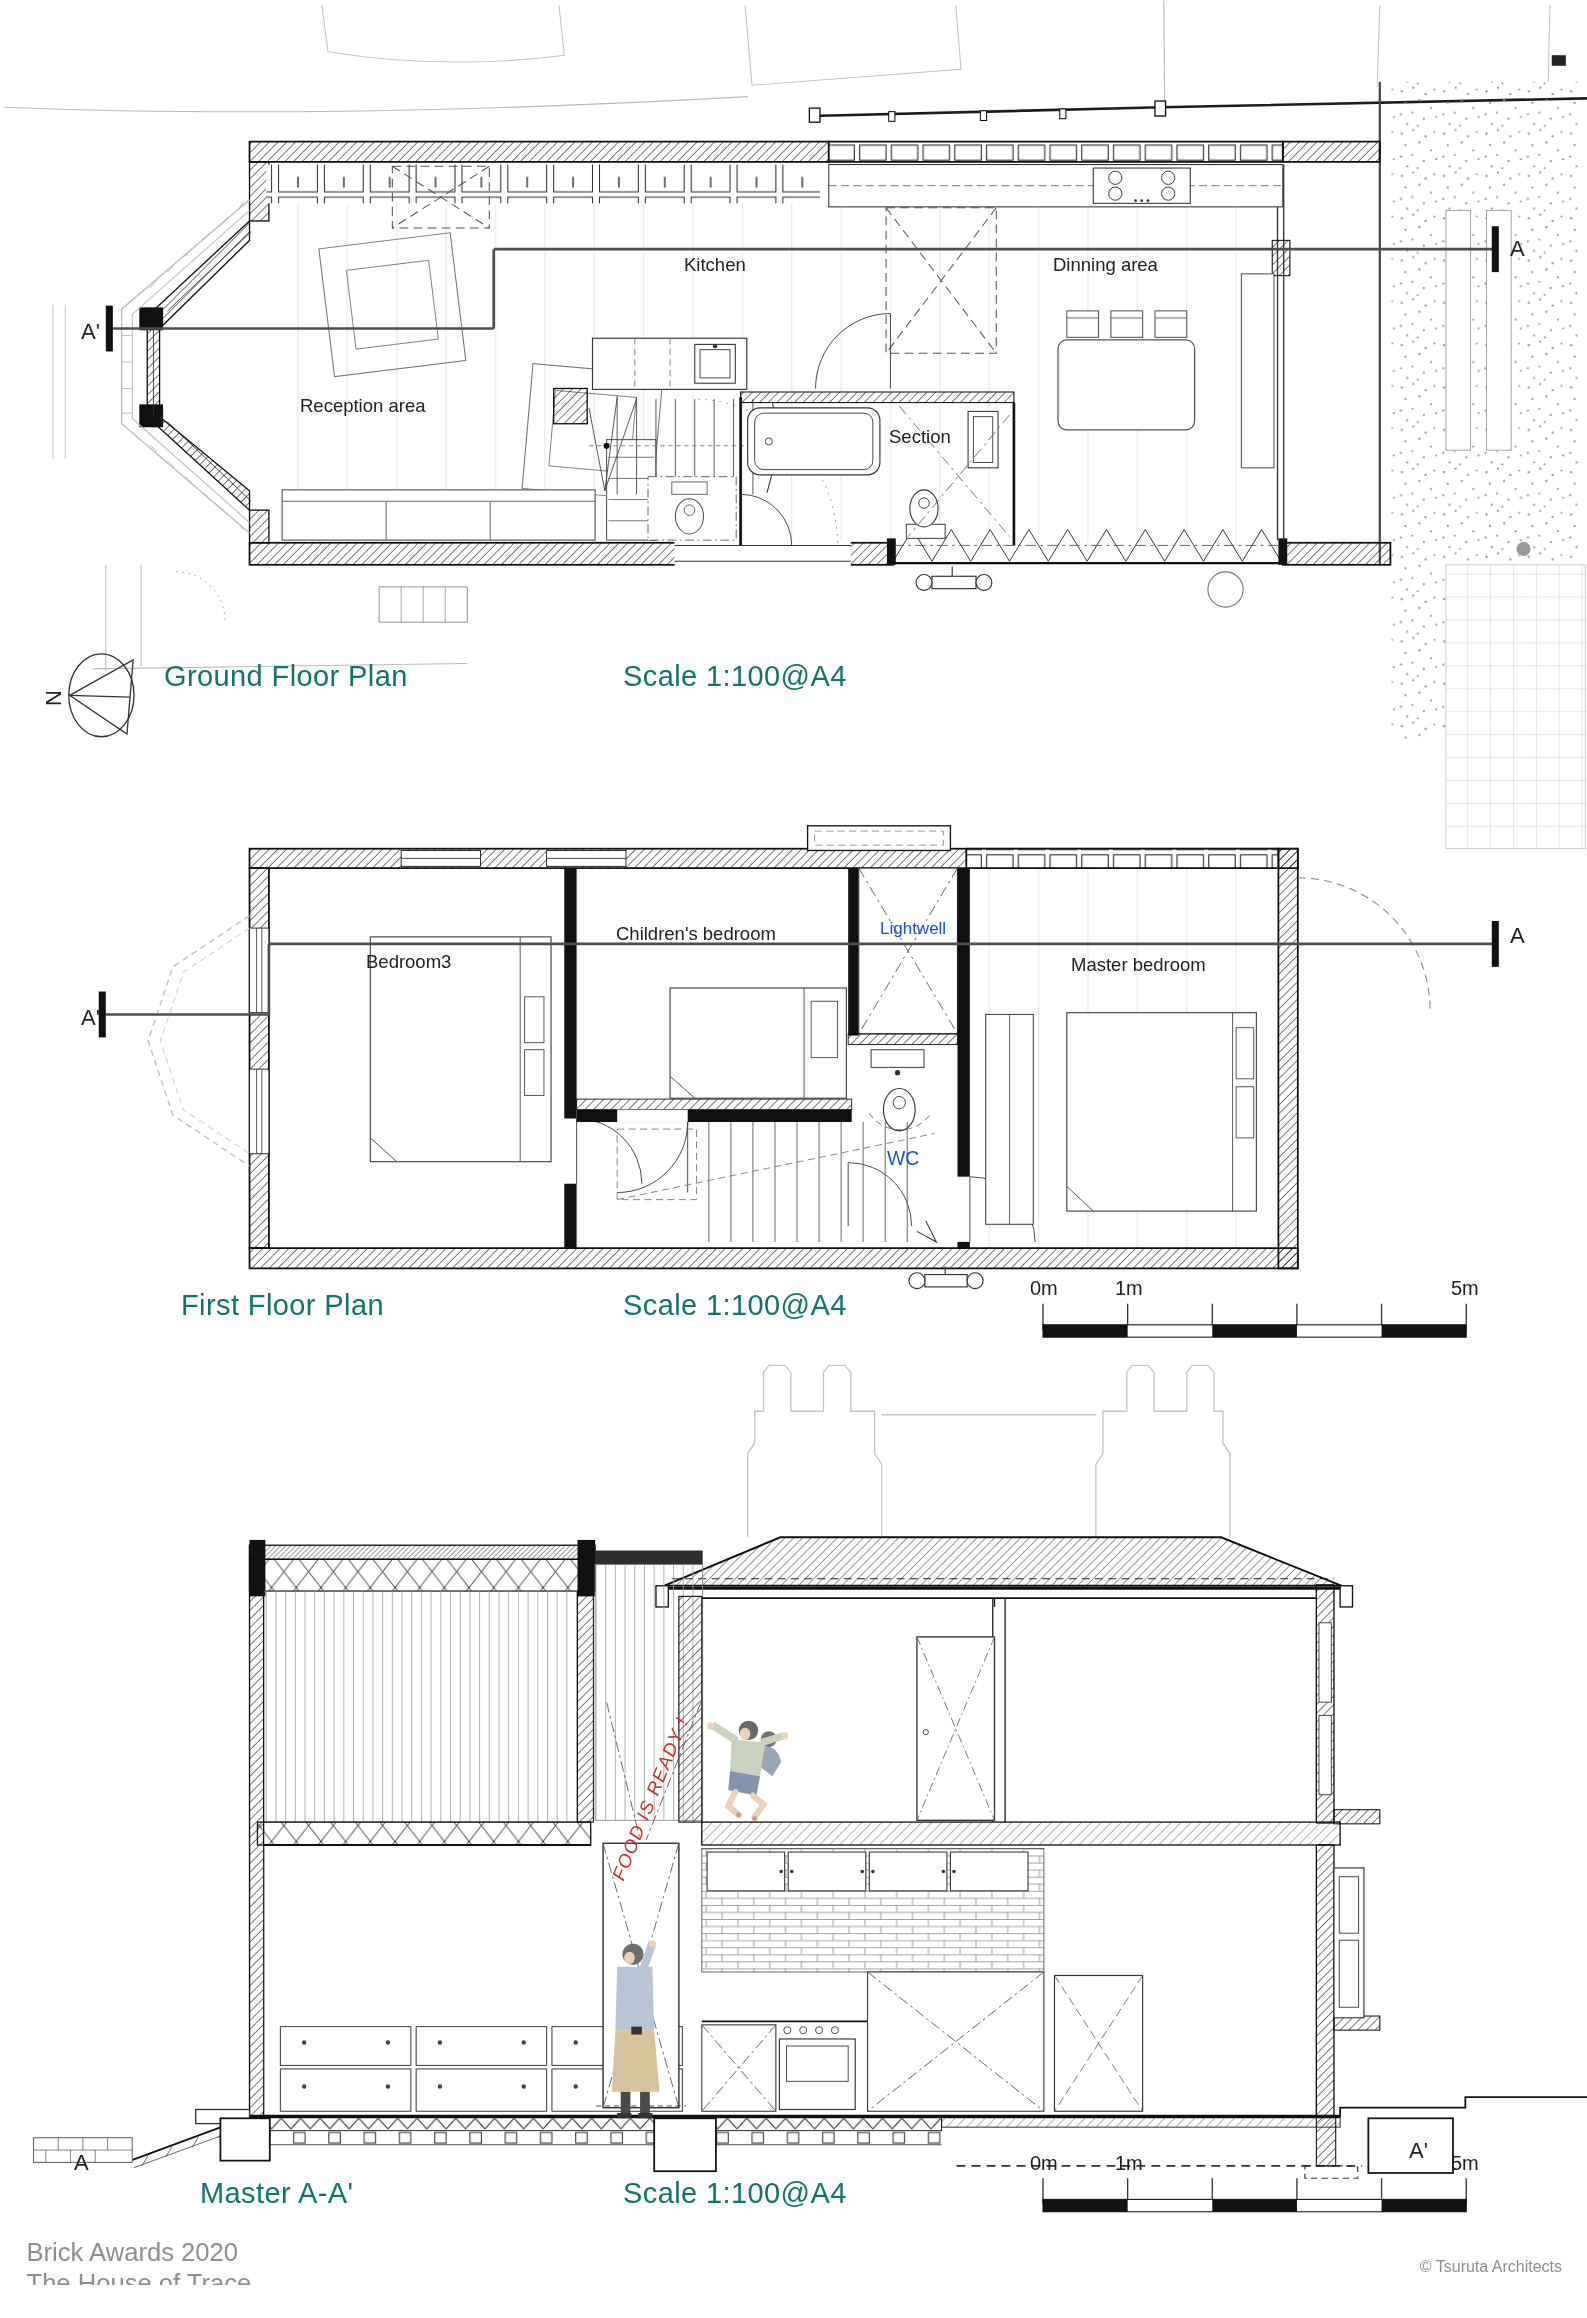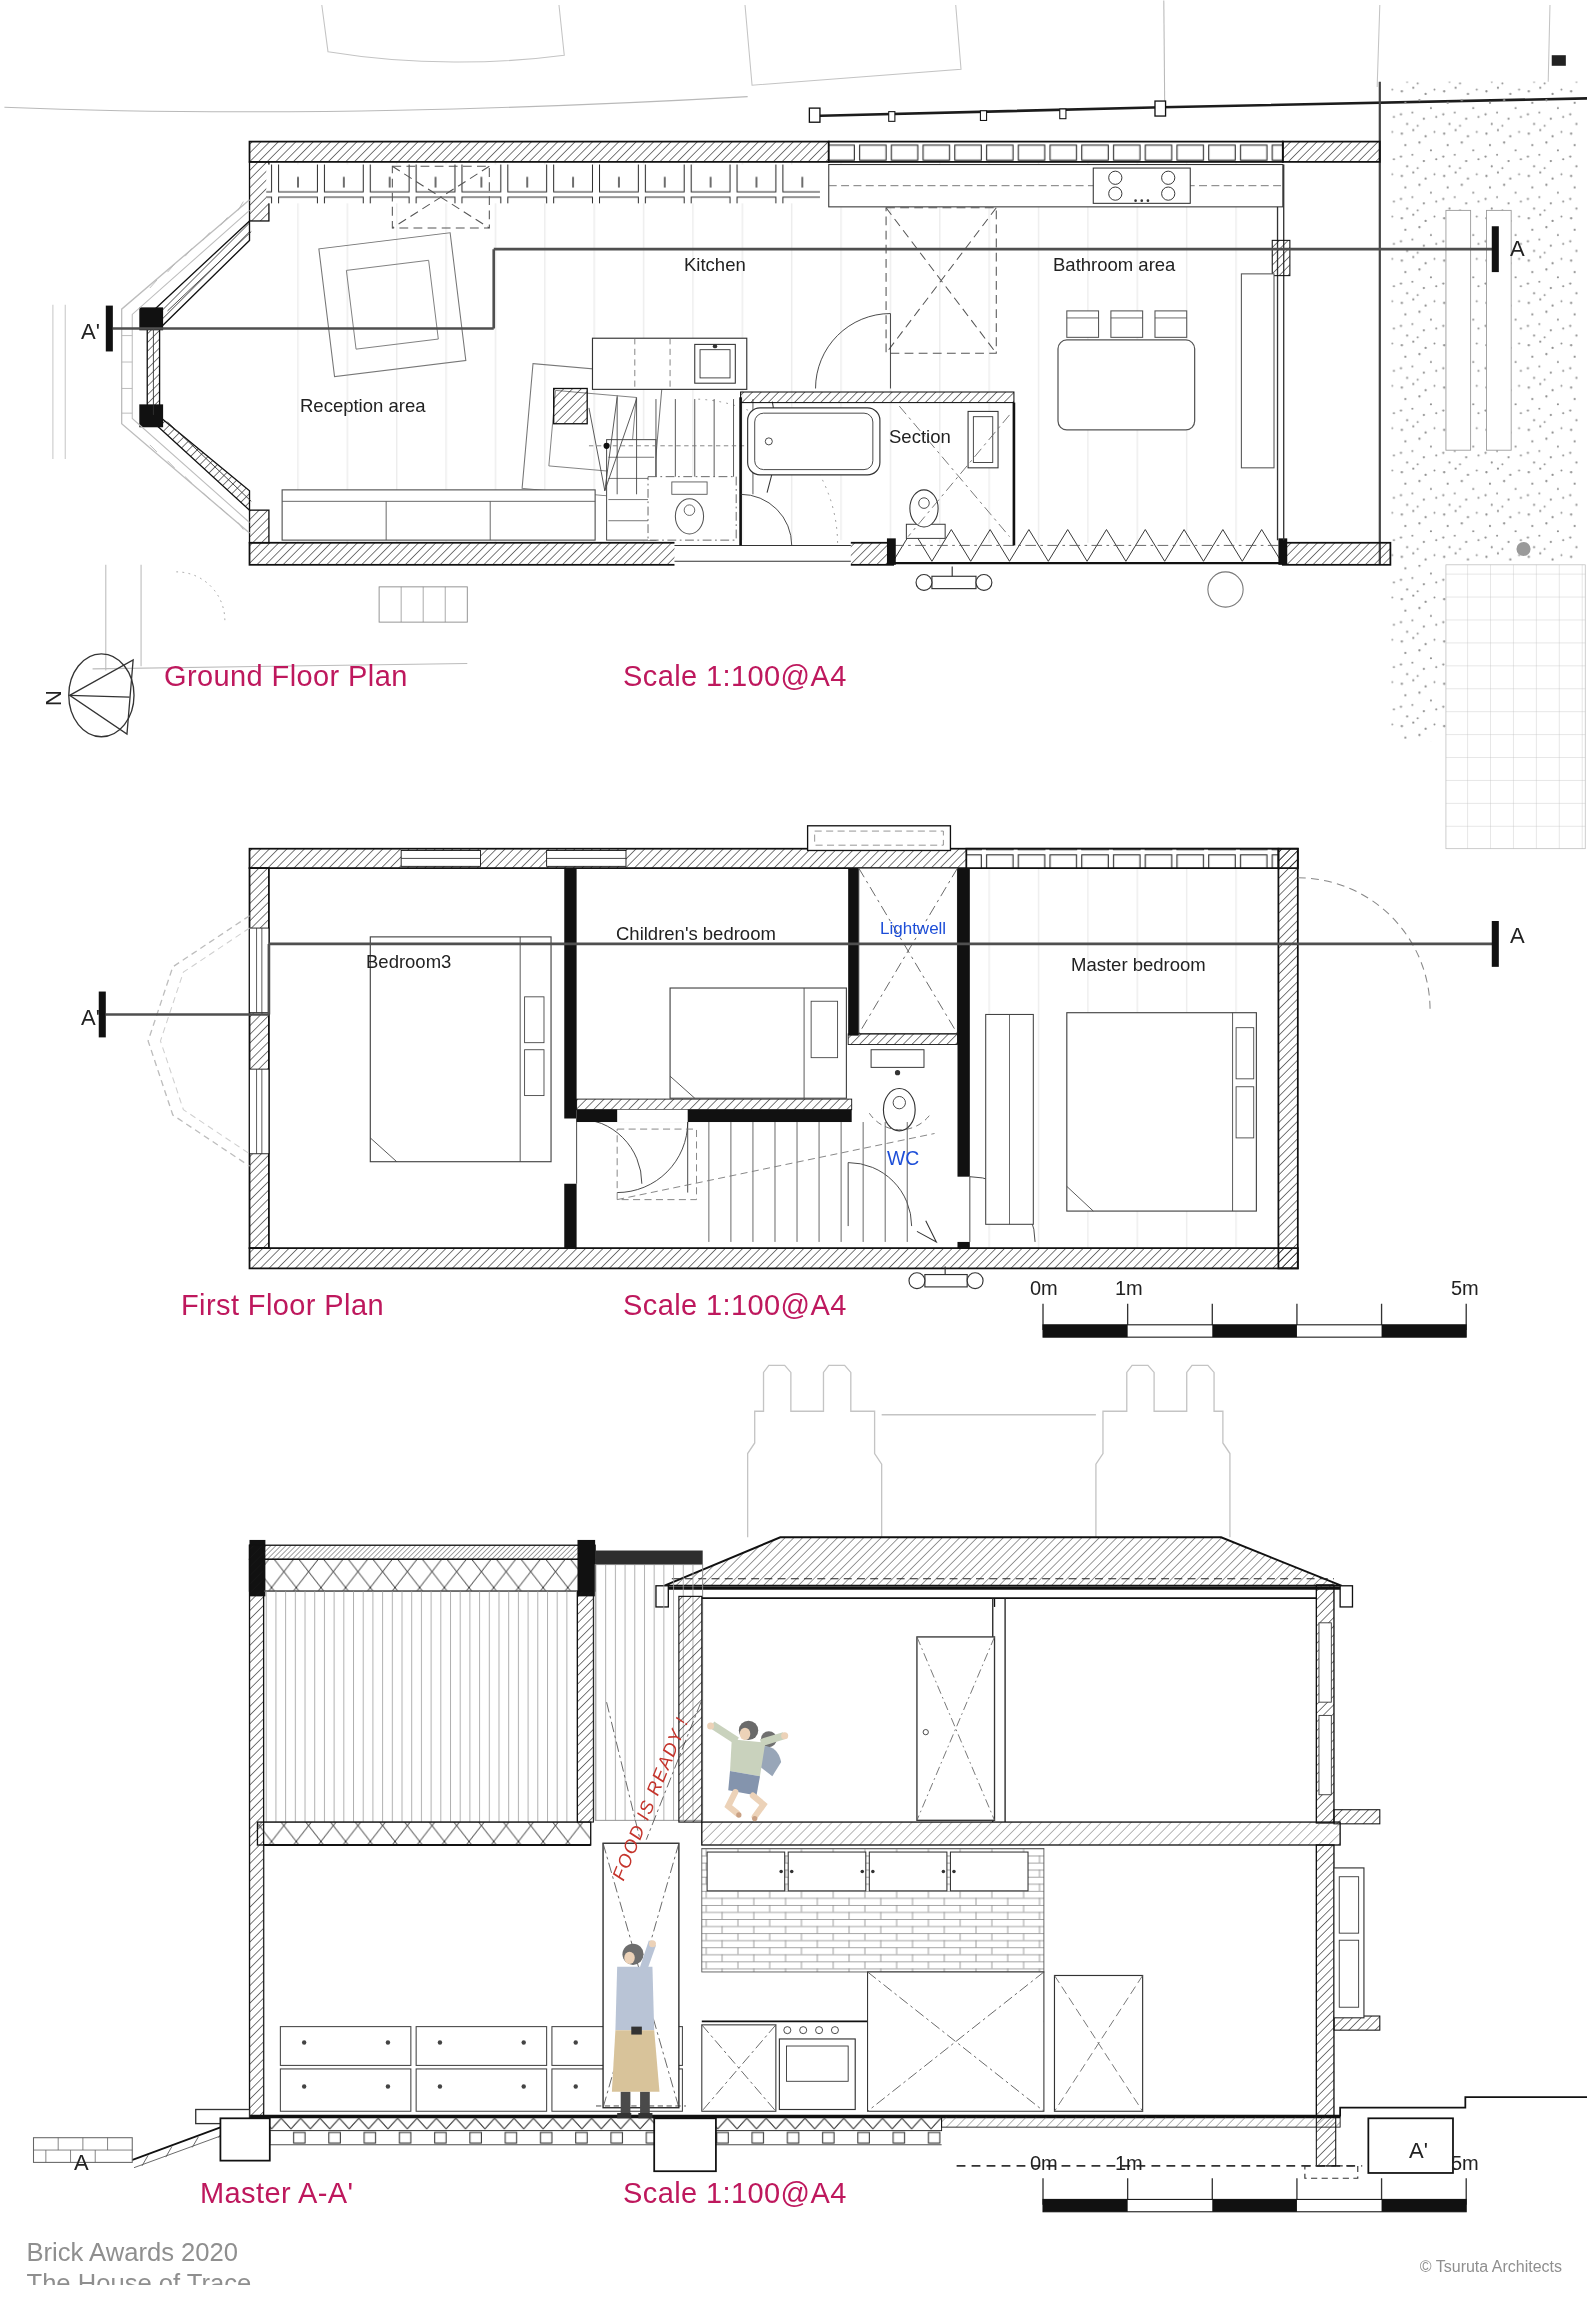--- a/index.html
+++ b/index.html
@@ -1,20 +1,20 @@
 <!DOCTYPE html>
 <html style="font-size:14px"><head>
 <meta charset="utf-8">
 <style>
   html,body{margin:0;padding:0;background:#fff;}
   .canvas{position:relative;width:1587px;height:2285px;background:#ffffff;overflow:hidden;
           font-family:"Liberation Sans",sans-serif;}
   svg{position:absolute;left:0;top:0;}
   .lbl{position:absolute;white-space:nowrap;color:#1d4ed8;font-family:"Liberation Sans",sans-serif;}
-  .t1{font-size:29px;color:#be185d;letter-spacing:0.4px;}
+  .t1{font-size:29px;color:#0f766e;letter-spacing:0.4px;}
   .room{font-size:18.5px;color:#222;}
   .mk{font-size:22px;color:#222;}
   .sb{font-size:20px;color:#222;}
   .north{font-size:22px;color:#222;transform:rotate(-90deg);transform-origin:left top;}
   .speech{font-size:18.5px;color:#c5342c;font-style:italic;letter-spacing:1.3px;
           transform:rotate(-68deg);transform-origin:center center;}
   .foot{font-size:25.6px;color:#8f8f8f;}
   .credit{font-size:16px;color:#8f8f8f;}
 </style>
 </head>
@@ -534,21 +534,21 @@
     <path d="M1183,2470V2500 M1279,2470V2500 M1375,2470V2500 M1471,2470V2500 M1567,2470V2500 M1663,2470V2500" stroke="#333" stroke-width="1.5"></path>
     <rect x="1183" y="2494" width="480" height="14" fill="#fff" stroke="#111" stroke-width="1.2"></rect>
     <rect x="1183" y="2494" width="96" height="14" fill="#111"></rect>
     <rect x="1375" y="2494" width="96" height="14" fill="#111"></rect>
     <rect x="1567" y="2494" width="96" height="14" fill="#111"></rect>
   </g>
 </g>
 </svg>
 
 <span class="lbl room" style="left:684px;top:254px">Kitchen</span>
-<span class="lbl room" style="left:1053px;top:254px">Bathroom area</span>
+<span class="lbl room" style="left:1053px;top:254px">Dinning area</span>
 <span class="lbl room" style="left:300px;top:395px">Reception area</span>
 <span class="lbl room" style="left:889px;top:426px">Section</span>
 <span class="lbl mk" style="left:81px;top:319px">A'</span>
 <span class="lbl mk" style="left:1510px;top:236px">A</span>
 <span class="lbl north" style="left:41px;top:706px">N</span>
 <span class="lbl t1" style="left:164px;top:660px">Ground Floor Plan</span>
 <span class="lbl t1" style="left:623px;top:660px">Scale 1:100@A4</span>
 
 <span class="lbl room" style="left:366px;top:951px">Bedroom3</span>
 <span class="lbl room" style="left:616px;top:923px">Children's bedroom</span>

